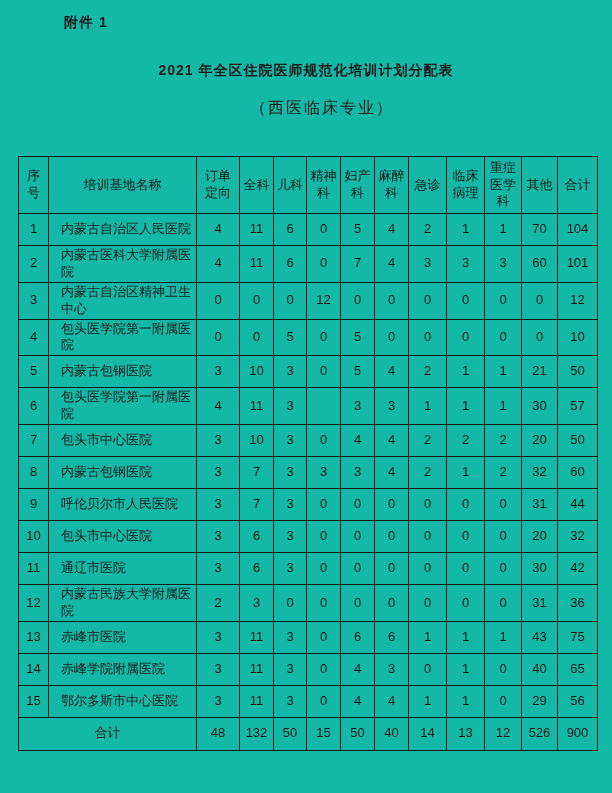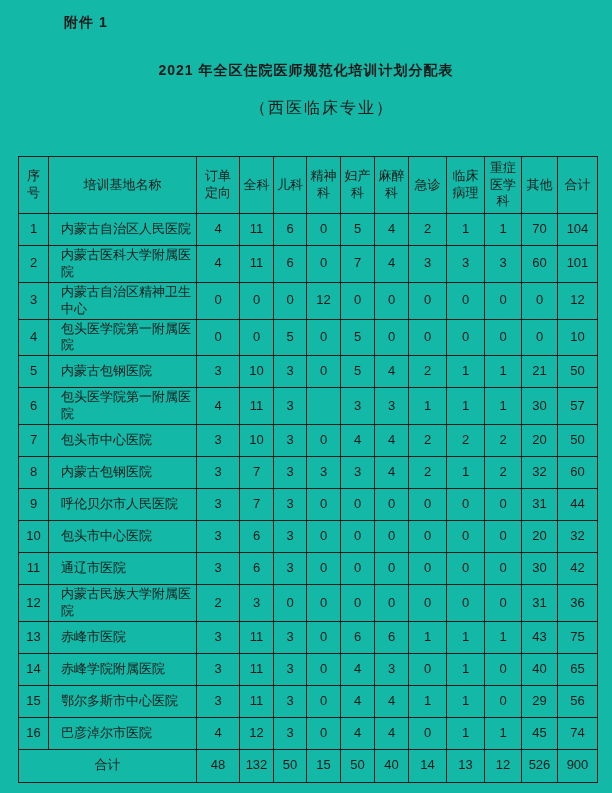--- a/index.html
+++ b/index.html
@@ -341,35 +341,20 @@
           <td>3</td>
           <td>0</td>
           <td>4</td>
           <td>4</td>
           <td>1</td>
           <td>1</td>
           <td>0</td>
           <td>29</td>
           <td>56</td>
         </tr>
-        <tr>
-          <td>16</td>
-          <td class="name-cell">巴彦淖尔市医院</td>
-          <td>4</td>
-          <td>12</td>
-          <td>3</td>
-          <td>0</td>
-          <td>4</td>
-          <td>4</td>
-          <td>0</td>
-          <td>1</td>
-          <td>1</td>
-          <td>45</td>
-          <td>74</td>
-        </tr>
       </tbody>
     <tfoot>
       <tr id="total-row">
           <td colspan="2">合计</td>
           <td>48</td>
           <td>132</td>
           <td>50</td>
           <td>15</td>
           <td>50</td>
           <td>40</td>

